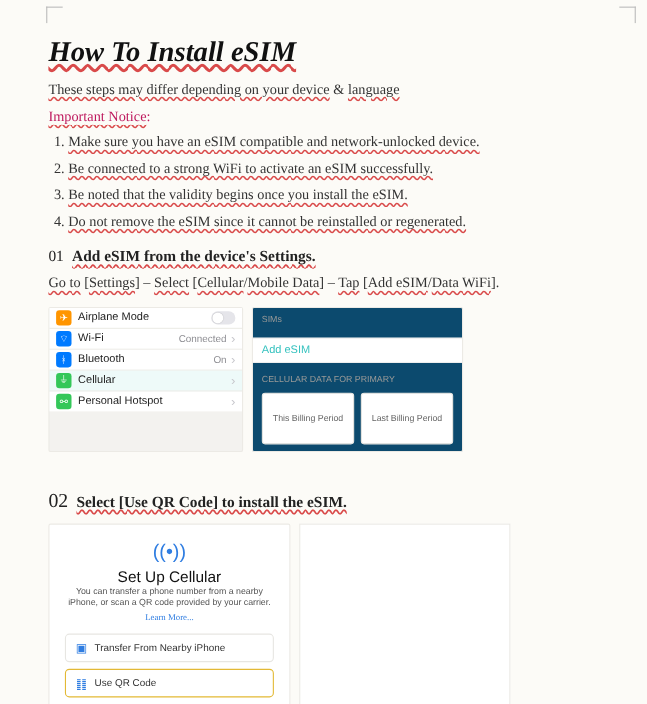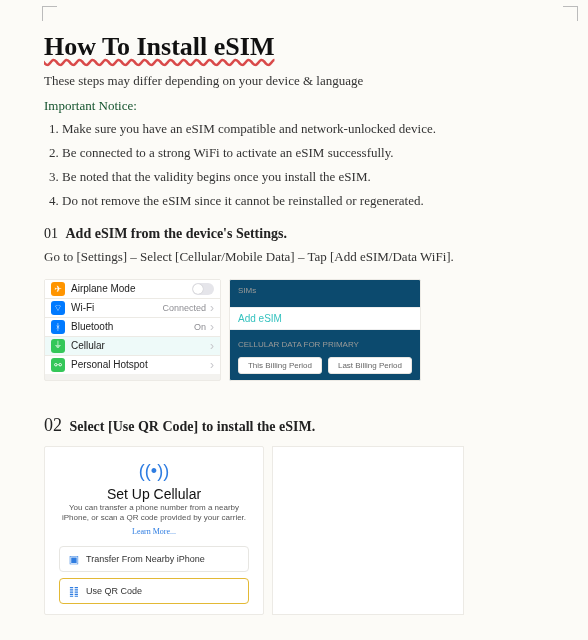--- a/index.html
+++ b/index.html
@@ -17,28 +17,30 @@
   .corner.tr { top:6px; right:10px; border-right:1px solid #bbb; border-top:1px solid #bbb;}
   h1 {
     font-size: 26px;
     margin: 0 0 8px 0;
     text-decoration: underline;
     text-decoration-style: wavy;
     text-decoration-color: #d94a4a;
     text-underline-offset: 3px;
     font-weight: 700;
     color:#111;
+    font-style:italic;
   }
   .wavy {
+    text-decoration: underline;
     text-decoration-style: wavy;
     text-decoration-color: #d94a4a;
     text-underline-offset: 2px;
   }
   .intro, li, .step-desc { font-size: 13px; line-height: 1.7; color:#333;}
-  .notice { color:#14532d; font-size:13px; margin:6px 0 4px 0;}
+  .notice { color:#be185d; font-size:13px; margin:6px 0 4px 0;}
   ol.notes { padding-left: 18px; margin:4px 0 13px 0;}
   ol.notes li { margin: 2px 0; }
   .step-head { font-size:14px; margin:14px 0 4px 0;}
   .step-num { font-weight:400; margin-right:4px;}
   .step-title { font-weight:600;}
   .figure { margin-top:10px; display:flex; gap:8px;}
   
   .ioslist {
     width:175px; background:#f3f2ef; border:1px solid #eceae5; border-radius:2px;
     font-family: -apple-system, Helvetica, Arial, sans-serif;
@@ -54,21 +56,21 @@
   .toggle::after{content:"";position:absolute;width:10px;height:10px;border-radius:50%;background:#fff;top:1px;left:1px;box-shadow:0 0 1px rgba(0,0,0,.3);}
   .simpanel{
     width:190px;background:#0c4a6e;border:1px solid #eceae5;border-radius:2px;
     font-family:-apple-system,Helvetica,Arial,sans-serif;font-size:9px;color:#555;
     padding:4px 0 6px 0;
   }
   .simhdr{font-size:8px;color:#9a9a98;padding:2px 8px;}
   .simrow{display:flex;justify-content:space-between;align-items:center;background:#fff;padding:4px 8px;border-top:1px solid #eee;border-bottom:1px solid #eee;}
   .simadd{color:#35c2bf;background:#fff;padding:5px 8px;border-top:1px solid #eee;border-bottom:1px solid #eee;margin-top:10px;font-size:10px;}
   .simtabs{display:flex;gap:6px;padding:6px 8px 0 8px;}
-  .simtab{flex:1;text-align:center;font-size:8px;color:#666;background:#fff;border:1px solid #e7e6e2;border-radius:3px;padding:3px 0;}
+  .simtab{flex:1;text-align:center;font-size:8px;color:#666;background:#fff;border:1px solid #e7e6e2;border-radius:3px;padding:18px 0;}
   
   .card{
     width:190px;background:#fff;border:1px solid #eceae5;border-radius:2px;
     padding:14px 14px 10px 14px;font-family:-apple-system,Helvetica,Arial,sans-serif;
     text-align:center;
   }
   .ant{color:#2f7de1;font-size:18px;}
   .ctitle{font-weight:400;font-size:14px;color:#111;margin:4px 0 1px 0;}
   .cdesc{font-size:8px;color:#555;line-height:1.3;}
   .learn{font-size:8px;color:#2f7de1;margin:4px 0 10px 0;font-family:Liberation Serif, serif;}

